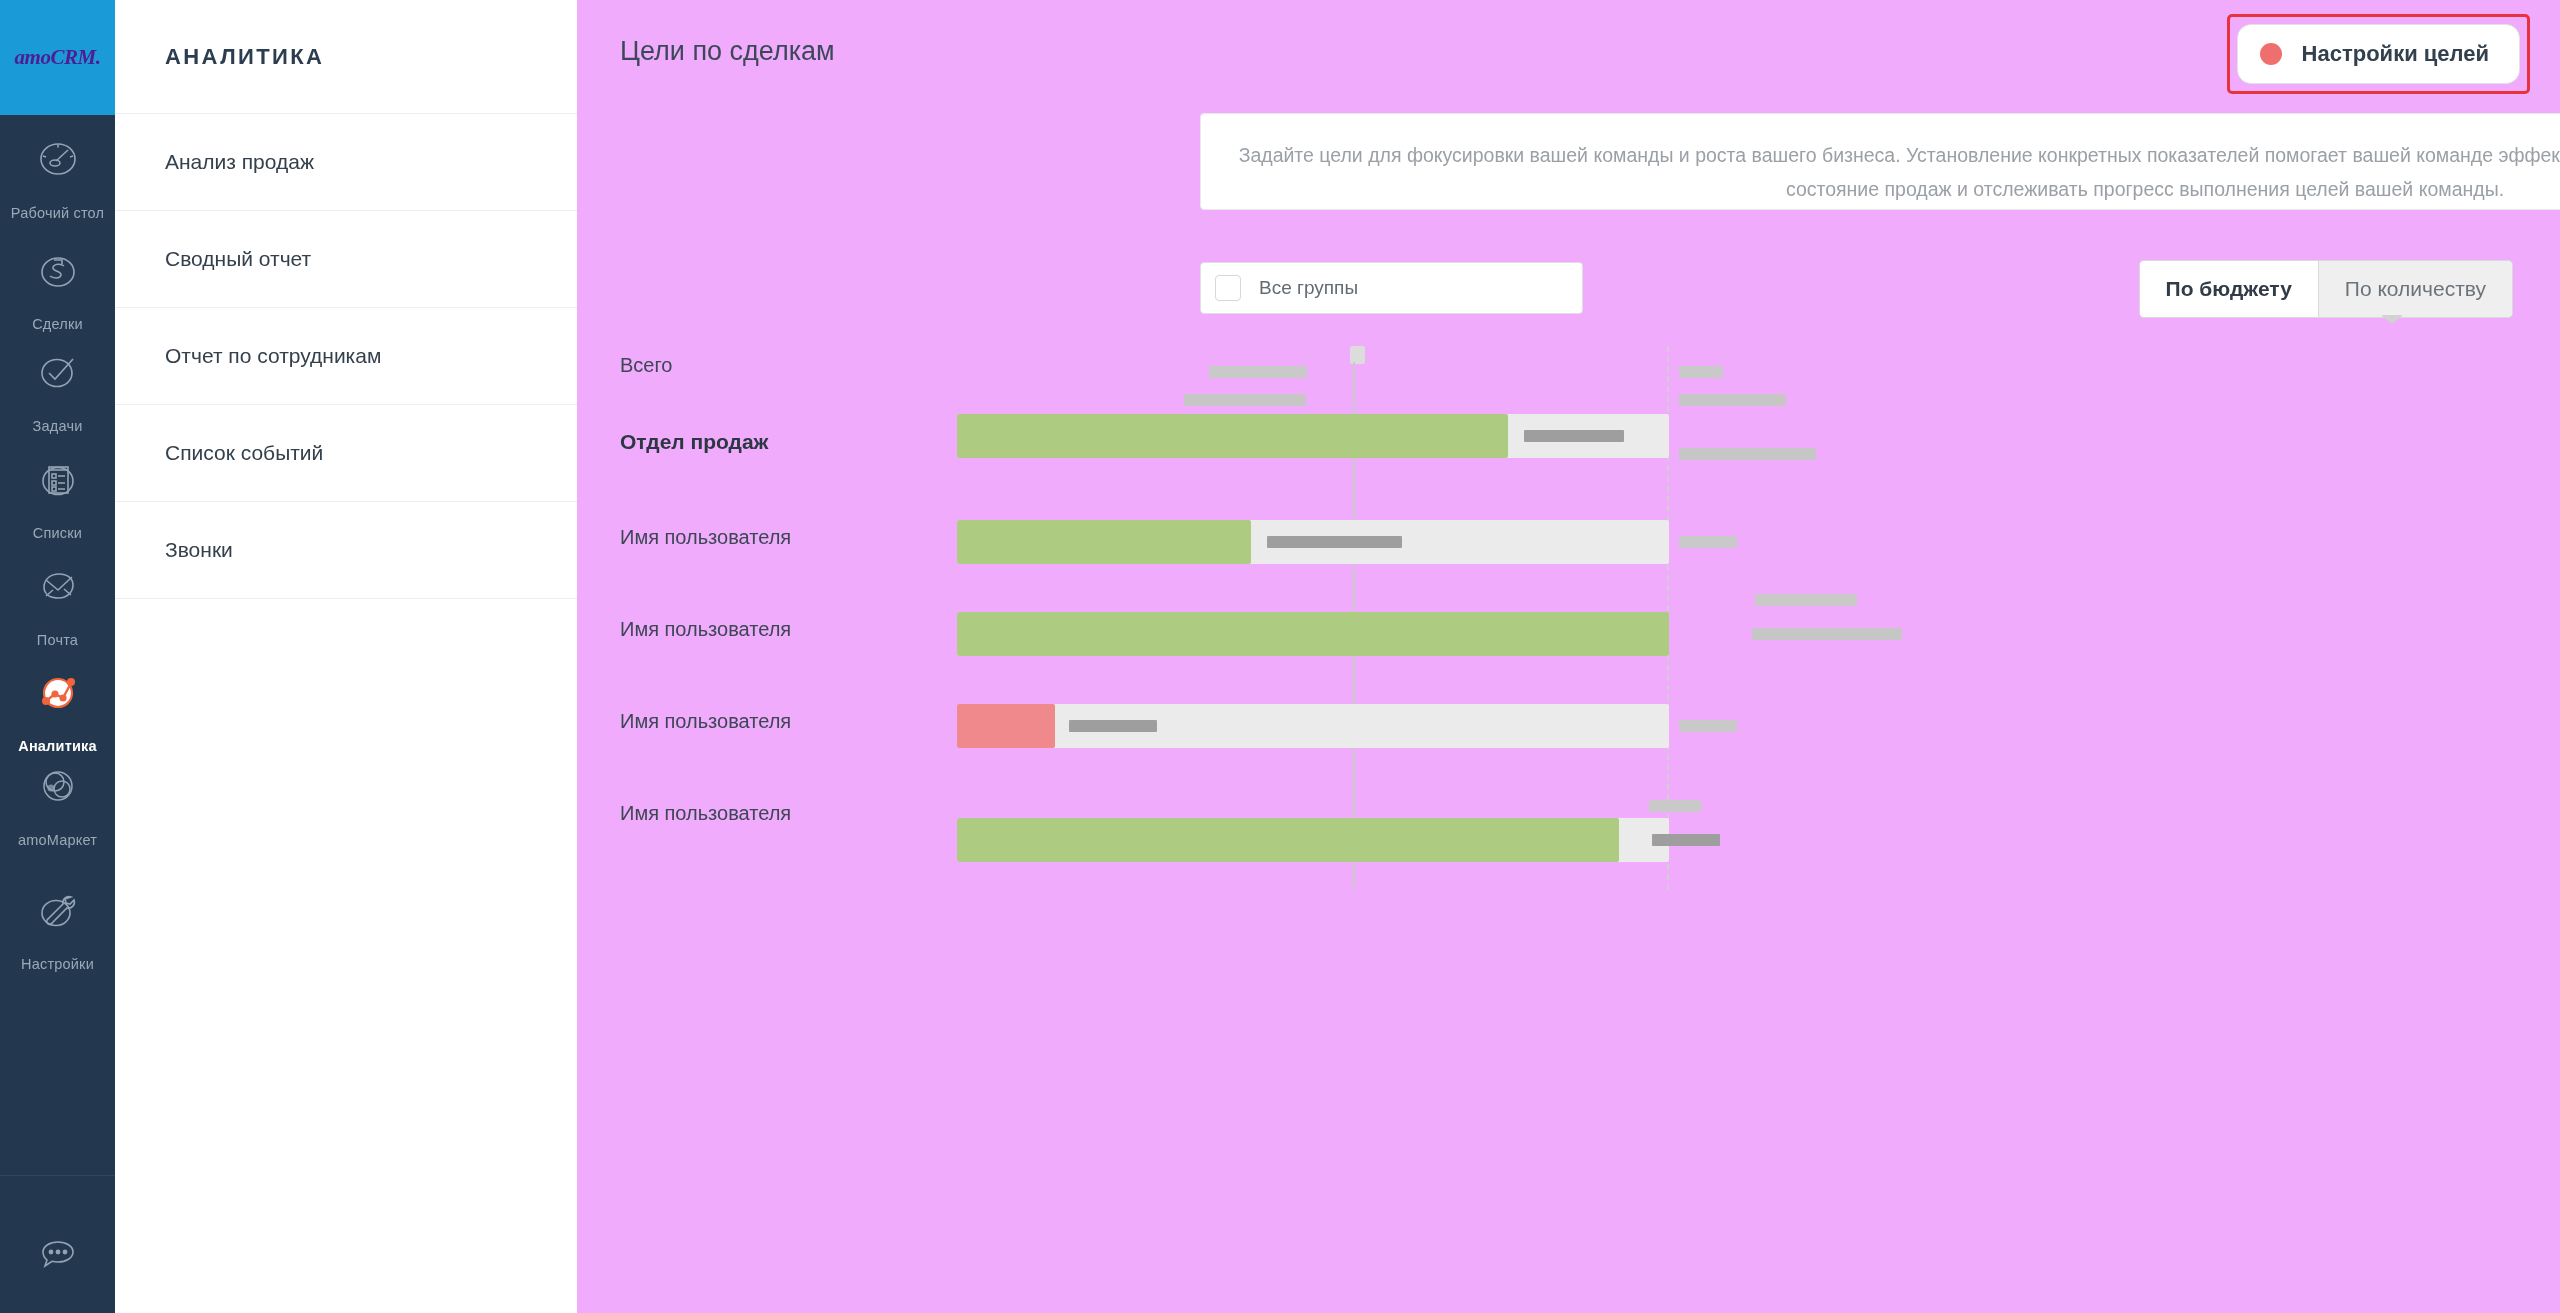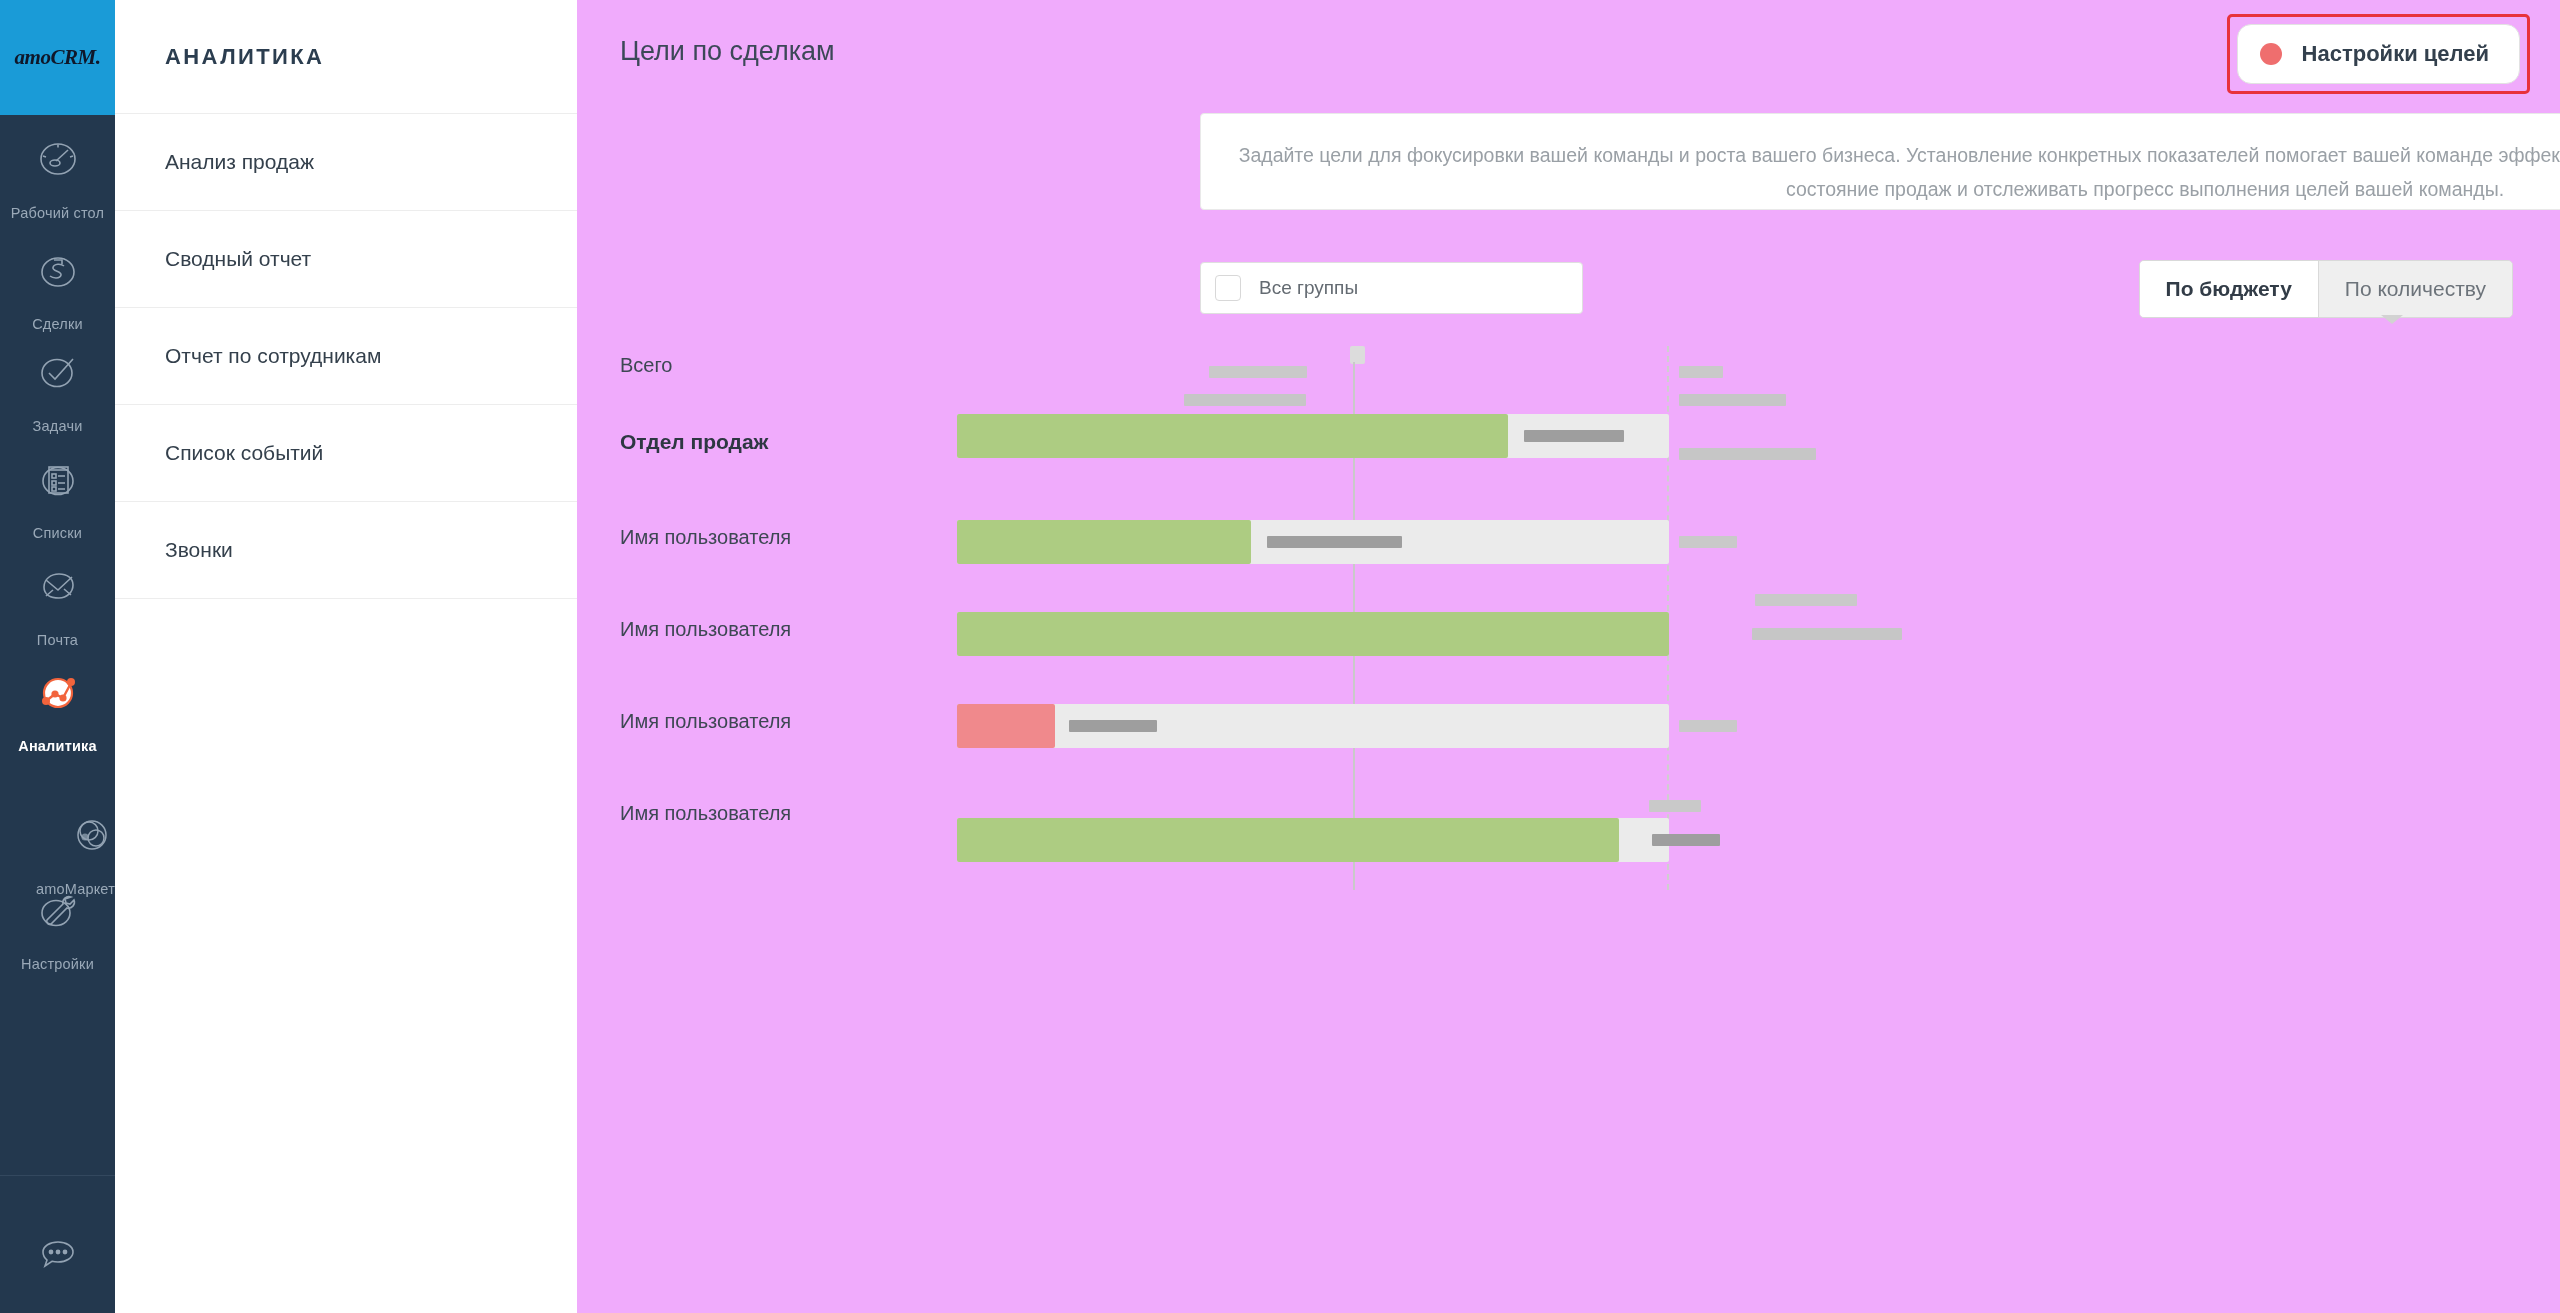--- a/index.html
+++ b/index.html
@@ -14,21 +14,21 @@
   
   #icon-rail{
     position:absolute;left:0;top:0;width:115px;height:1313px;
     background:#23384e;
   }
   #brand{
     height:115px;width:115px;background:#1a9bd7;
     display:flex;align-items:center;justify-content:center;
   }
   #brand .logo{
-    color:#0f172a;font-style:italic;font-weight:bold;font-size:21px;
+    color:#4c1d95;font-style:italic;font-weight:bold;font-size:21px;
     letter-spacing:-0.5px;font-family:"Liberation Serif",serif;
   }
   .rail-item{
     width:115px;height:106px;
     display:flex;flex-direction:column;align-items:center;justify-content:center;
     color:#93a3b3;text-decoration:none;
   }
   .rail-item .ricon{width:46px;height:46px;display:block;}
   .rail-item .rlabel{
     font-size:14.5px;line-height:16px;margin-top:23px;text-align:center;
@@ -236,21 +236,21 @@
         <path d="M11 32 L20 25 L28 29 L36 14" fill="none" stroke="#f2643c" stroke-width="2.4"></path>
         <circle cx="11" cy="32" r="4" fill="#f2643c"></circle>
         <circle cx="20" cy="25" r="3.6" fill="#f2643c"></circle>
         <circle cx="28" cy="29" r="3.6" fill="#f2643c"></circle>
         <circle cx="36" cy="13" r="4" fill="#f2643c"></circle>
       </svg>
     </span>
     <span class="rlabel">Аналитика</span>
   </a>
 
-  <a class="rail-item" style="position:absolute;top:801px;align-items:flex-end;">
+  <a class="rail-item" style="position:absolute;top:752px;">
     <span class="ricon">
       <svg viewBox="0 0 46 46" width="46" height="46" fill="none" stroke="#93a3b3" stroke-width="1.5">
         <circle cx="23" cy="23" r="14"></circle>
         <circle cx="20" cy="19" r="9"></circle>
         <circle cx="27" cy="26" r="8"></circle>
         <circle cx="16" cy="25" r="3.6" fill="#93a3b3" stroke="none" opacity=".75"></circle>
       </svg>
     </span>
     <span class="rlabel">amoМаркет</span>
   </a>

